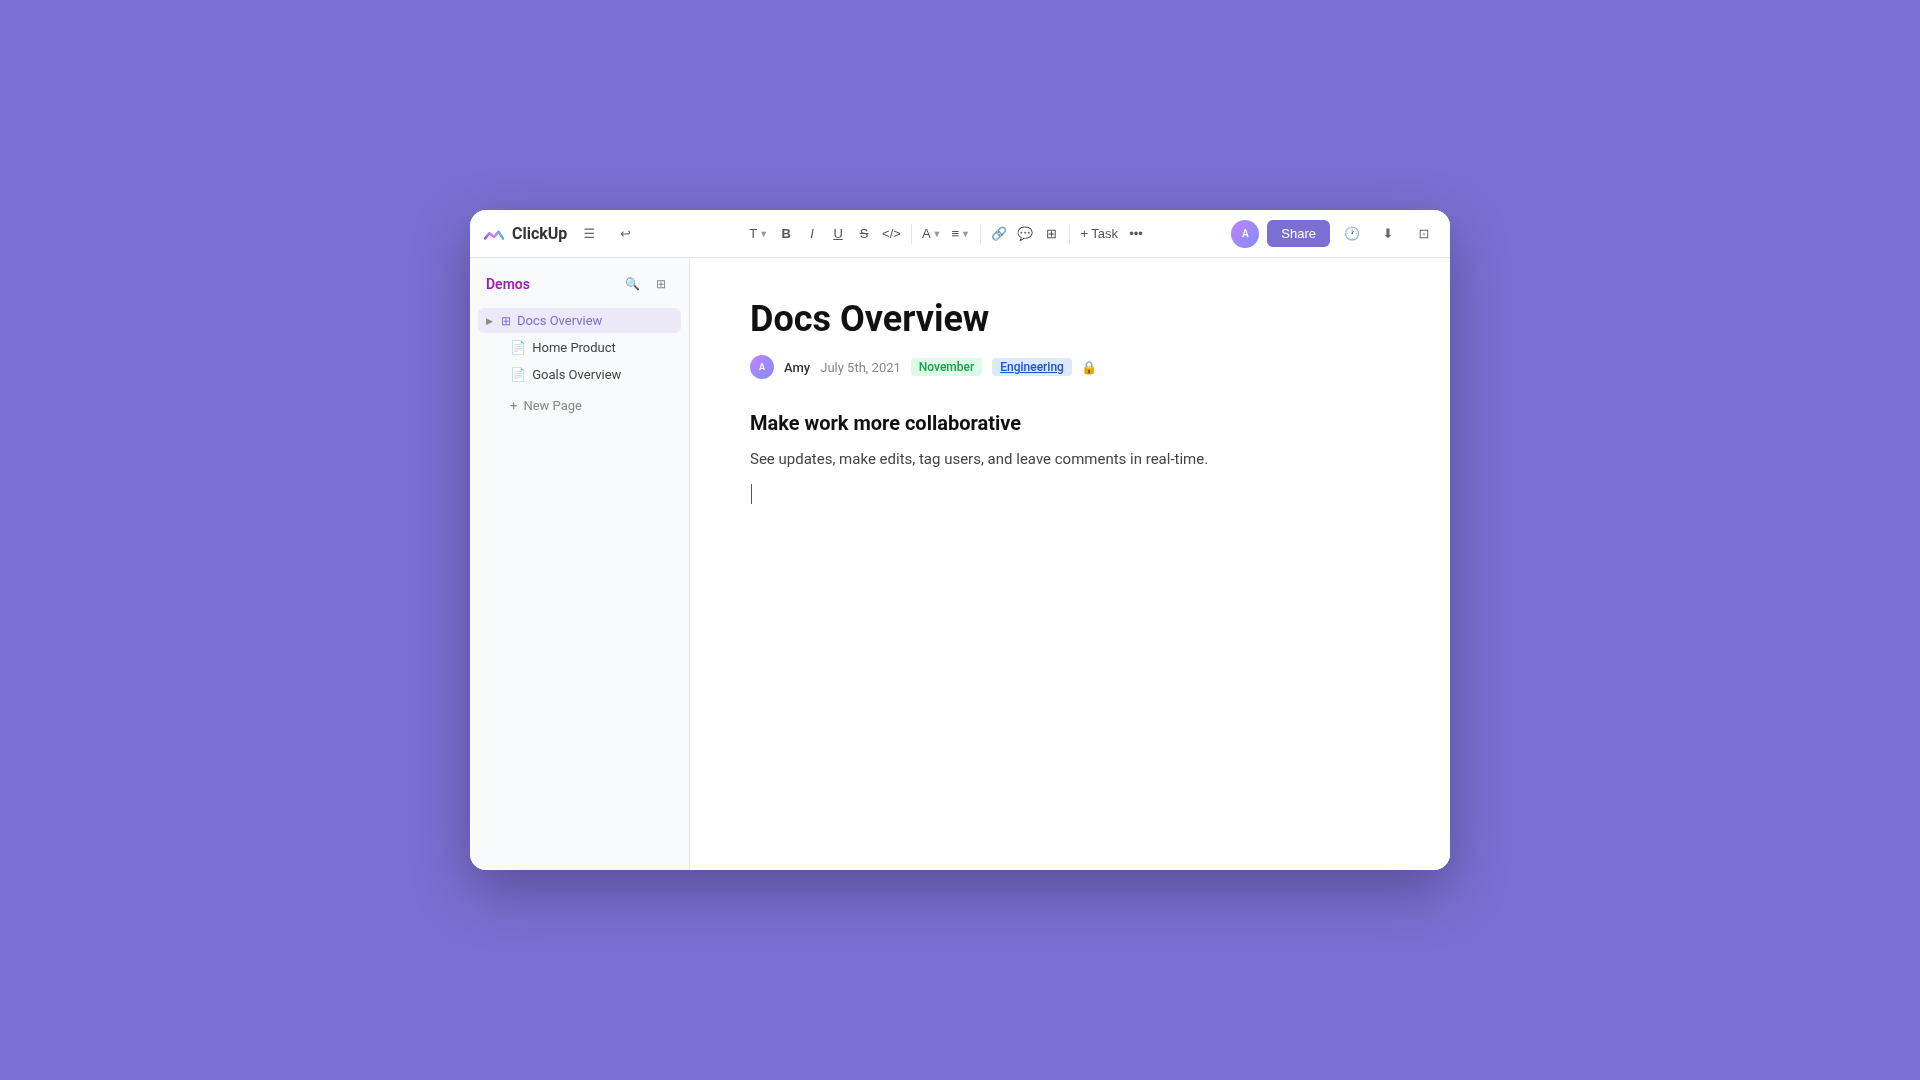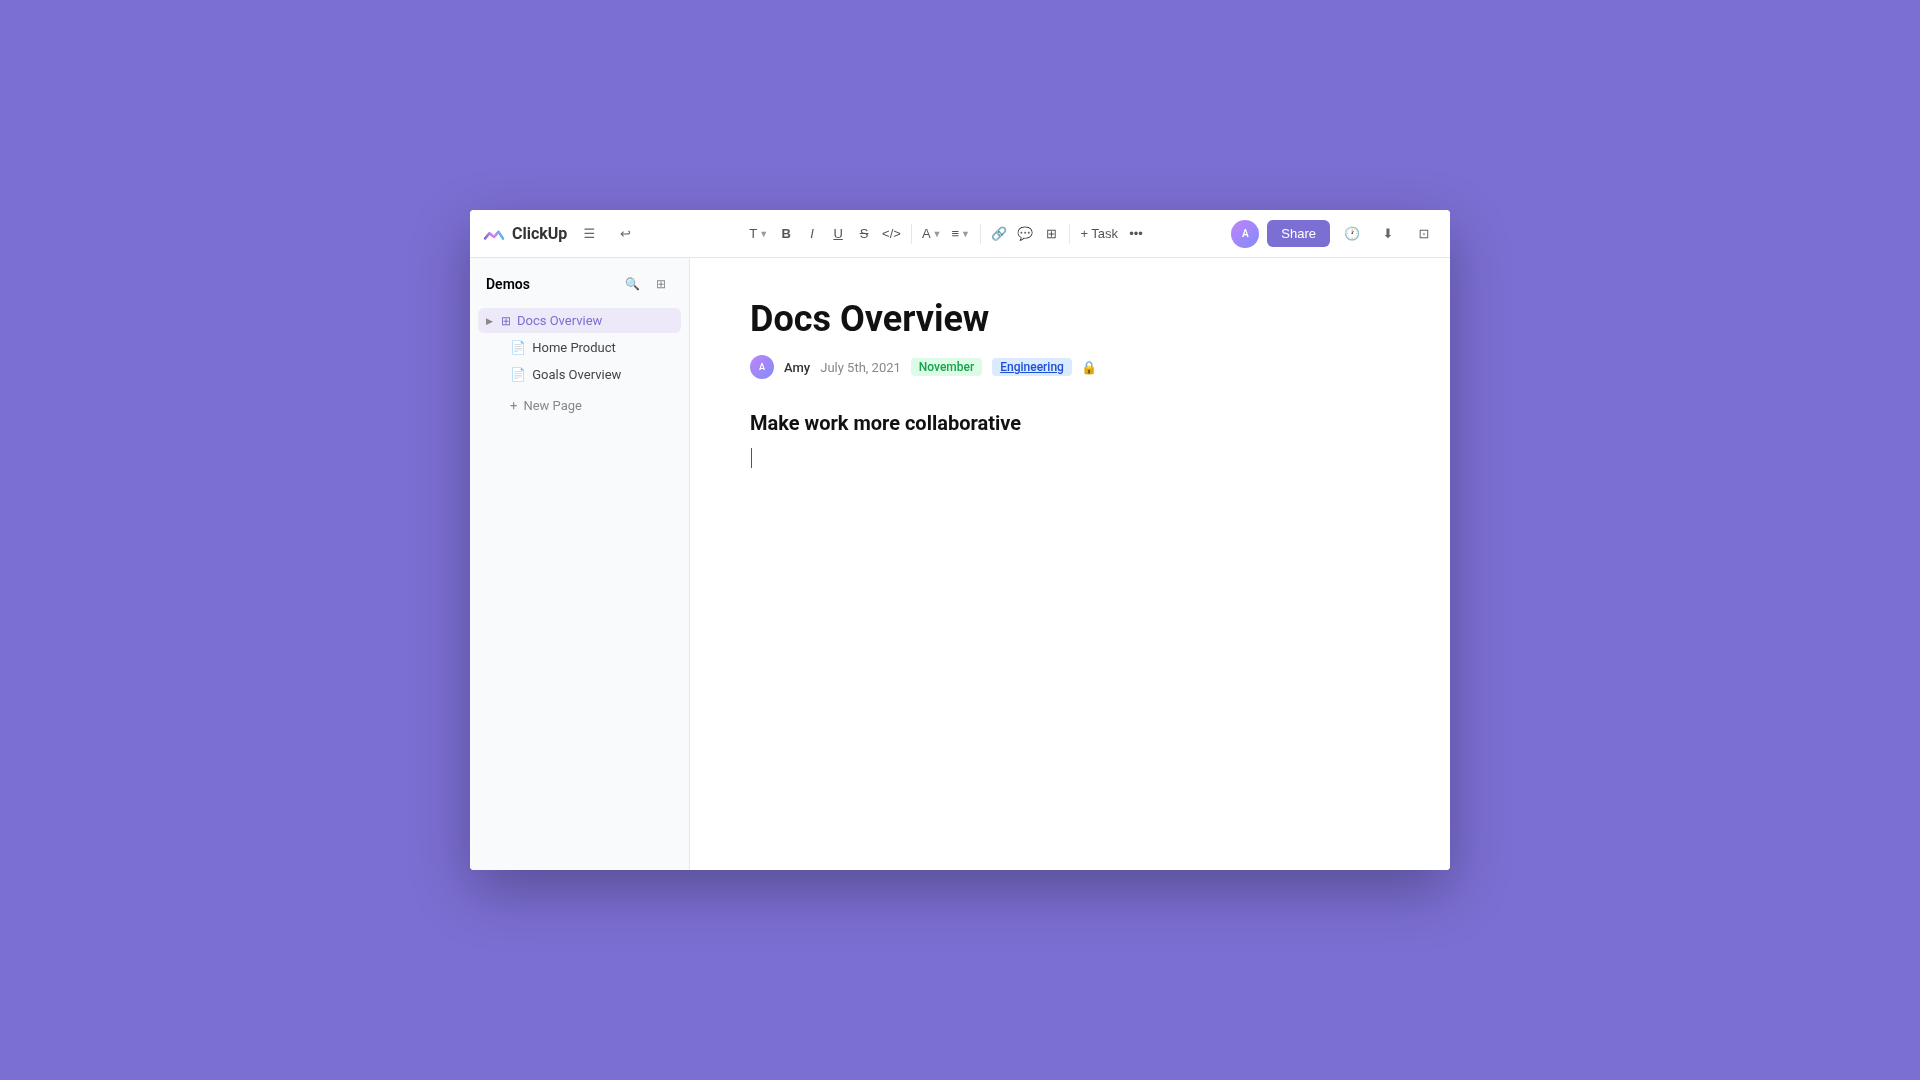--- a/index.html
+++ b/index.html
@@ -8,21 +8,21 @@
       display: flex;
       justify-content: center;
       align-items: center;
       min-height: 100vh;
       font-family: -apple-system, BlinkMacSystemFont, 'Segoe UI', Roboto, sans-serif;
     }
     .app-window {
       width: 980px;
       height: 660px;
       background: #ffffff;
-      border-radius: 4px;
+      border-radius: 16px;
       overflow: hidden;
       box-shadow: 0 20px 60px rgba(0,0,0,0.3);
       display: flex;
       flex-direction: column;
     }
     
     .toolbar {
       height: 48px;
       background: #fff;
       border-bottom: 1px solid #e5e7eb;
@@ -145,21 +145,21 @@
     }
     .sidebar-header {
       padding: 14px 16px 8px;
       display: flex;
       align-items: center;
       justify-content: space-between;
     }
     .sidebar-title {
       font-size: 14px;
       font-weight: 600;
-      color: #000000;
+      color: #a21caf;
     }
     .sidebar-header-icons {
       display: flex;
       gap: 4px;
     }
     .sidebar-icon-btn {
       width: 24px;
       height: 24px;
       display: flex;
       align-items: center;
@@ -411,18 +411,19 @@
       <h1 class="doc-title">Docs Overview</h1>
       <div class="doc-meta">
         <div class="meta-avatar">A</div>
         <span class="meta-author">Amy</span>
         <span class="meta-date">July 5th, 2021</span>
         <span class="tag tag-product">November</span>
         <span class="tag tag-engineering">Engineering</span>
         <span class="privacy-icon">🔒</span>
       </div>
       <h2 class="doc-heading">Make work more collaborative</h2>
+      <p class="doc-body">See updates, make edits, tag users, and leave comments in real-time.</p>
       <div style="margin-top: 12px;">
         <span class="cursor"></span>
       </div>
     </div>
   </div>
 </div>
 
 </body></html>

